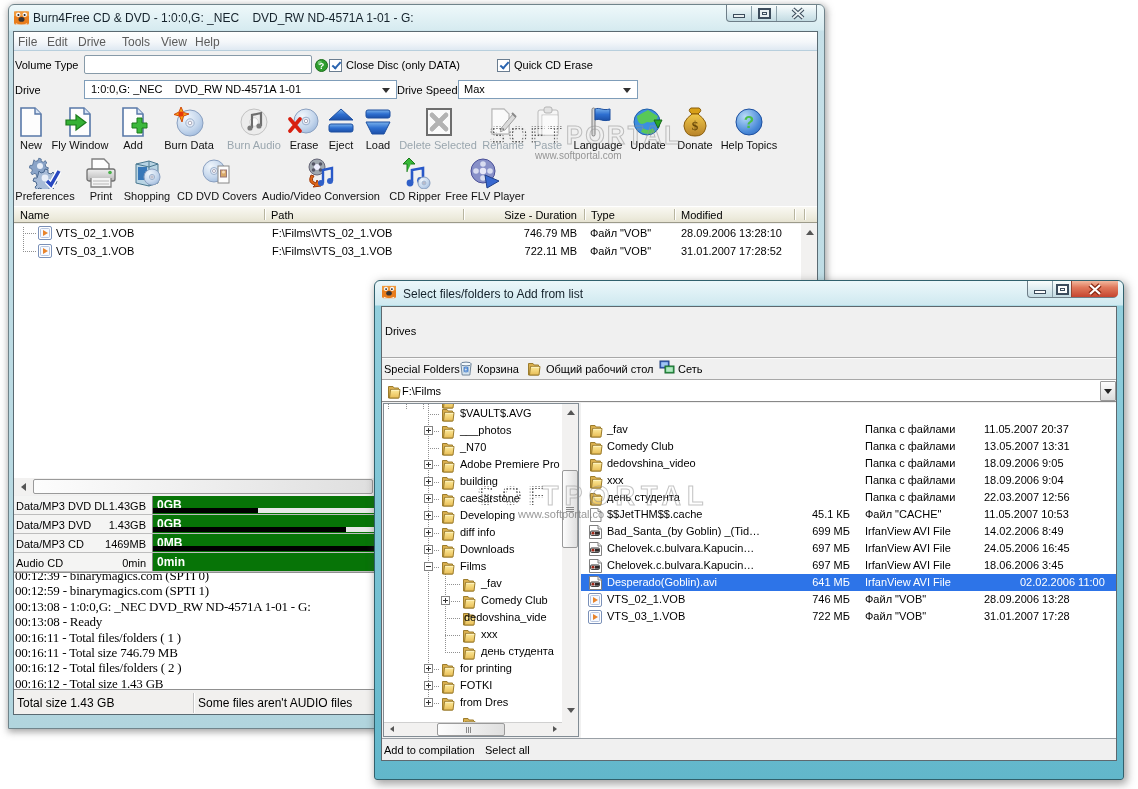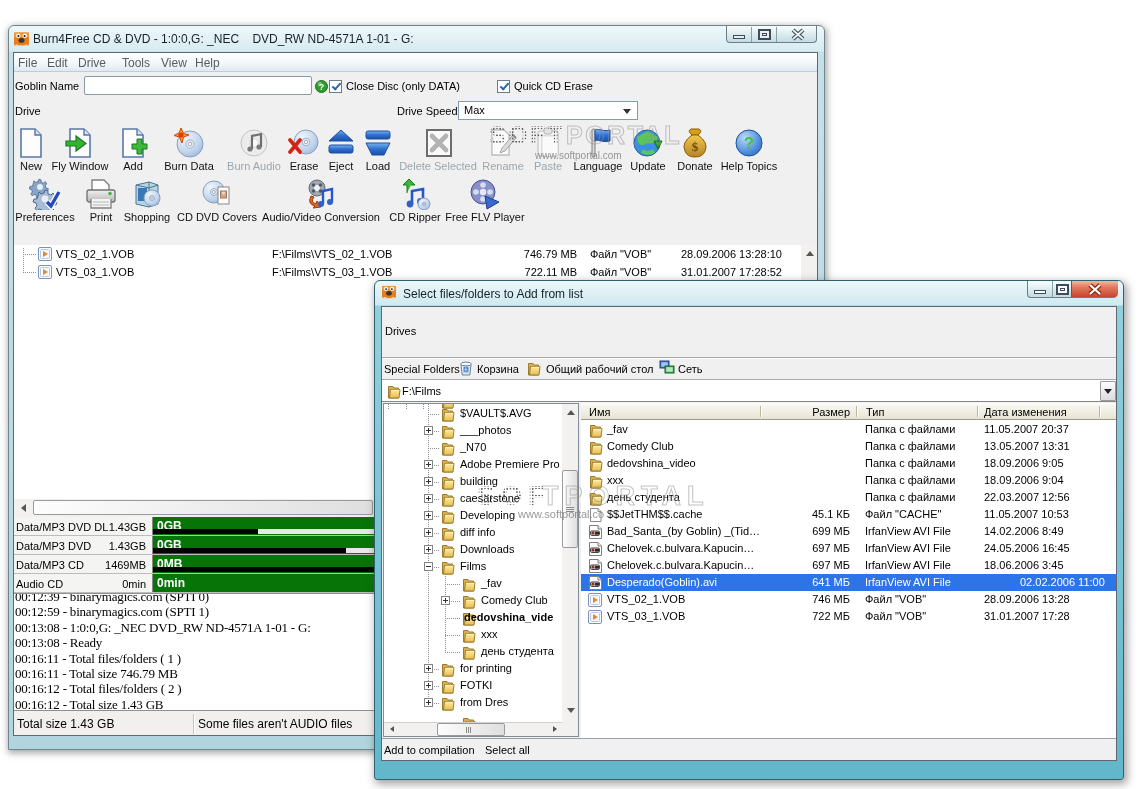--- a/index.html
+++ b/index.html
@@ -1,18 +1,18 @@
 <!DOCTYPE html>
 <html><head><meta charset="utf-8">
 <style>
 html,body{margin:0;padding:0;width:1138px;height:789px;background:#fff;overflow:hidden;
   font-family:"Liberation Sans",sans-serif;font-size:11px;color:#000;}
 *{box-sizing:border-box;}
 .ab{position:absolute;}
-#main{position:absolute;left:8px;top:25px;width:817px;height:725px;
+#main{position:absolute;left:8px;top:4px;width:817px;height:725px;
   border:1px solid #70848b;border-radius:6px 6px 0 0;
   background:linear-gradient(180deg,#eef8fa 0,#d6ebf0 25px,#c6e0e8 26px,#b1d5de 100%);
   box-shadow:1px 2px 7px 1px rgba(90,90,90,.55);}
 #mtitle{position:absolute;left:24px;top:6px;font-size:12px;color:#15222b;white-space:pre;}
 .btngrp{position:absolute;top:0;height:17px;border:1px solid #6e7e88;border-top:none;
   background:linear-gradient(180deg,#fafdfd 0,#d8e9ee 60%,#c3dbe2 100%);border-radius:0 0 4px 4px;}
 #mclient{position:absolute;left:4px;top:26px;width:805px;height:684px;border:1px solid #5a6a72;background:#f0f0f0;overflow:hidden;}
 #menubar{position:absolute;left:0;top:0;width:803px;height:19px;
   background:linear-gradient(180deg,#ffffff 0,#f4f7fa 55%,#dfe9f2 100%);border-bottom:1px solid #b8cfdd;color:#5b5b5b;font-size:12px;}
 #menubar span{position:absolute;top:3px;}
@@ -116,32 +116,36 @@
 </div>
 <div id="mclient">
 <div id="menubar">
         <span style="left:4px">File</span>
         <span style="left:33px">Edit</span>
         <span style="left:64px">Drive</span>
         <span style="left:108px">Tools</span>
         <span style="left:147px">View</span>
         <span style="left:181px">Help</span>
       </div>
-<div class="lbl" style="left:1px;top:27px;">Goblin Name</div>
+<div class="lbl" style="left:1px;top:27px;">Volume Type</div>
 <div class="inp" style="left:70px;top:23px;width:228px;height:19px;border-radius:2px;"></div>
 <svg class="ab" style="left:301px;top:27px" width="13" height="13" viewBox="0 0 13 13">
 <circle cx="6.5" cy="6.5" r="6" fill="#2f9e2f" stroke="#1c6e1c"></circle>
 <circle cx="4.8" cy="4" r="2.2" fill="#7fd07f" opacity="0.8"></circle>
 <text x="6.5" y="10" font-size="9" font-weight="bold" fill="#fff" text-anchor="middle" font-family="Liberation Sans">?</text>
       </svg>
 <div class="cb" style="left:315px;top:27px;"></div>
 <div class="lbl" style="left:332px;top:27px;">Close Disc (only DATA)</div>
 <div class="cb" style="left:483px;top:27px;"></div>
 <div class="lbl" style="left:500px;top:27px;">Quick CD Erase</div>
 <div class="lbl" style="left:1px;top:52px;">Drive</div>
+<div class="combo" style="left:70px;top:48px;width:313px;height:19px;">
+        <span class="ab" style="left:6px;top:2px;white-space:pre">1:0:0,G: _NEC    DVD_RW ND-4571A 1-01</span>
+        <i class="carr" style="right:6px;top:7px;"></i>
+      </div>
 <div class="lbl" style="left:383px;top:52px;">Drive Speed</div>
 <div class="combo" style="left:444px;top:48px;width:180px;height:19px;">
         <span class="ab" style="left:5px;top:2px;">Max</span>
         <i class="carr" style="right:6px;top:7px;"></i>
       </div>
 <div class="ticon" style="left:17px;top:74px;"><svg width="32" height="32" viewBox="0 0 32 32">
           <path d="M6 2 H20 L26 8 V30 H6 Z" fill="#fdfdfd" stroke="#5878a8" stroke-width="1.6"></path>
           <path d="M20 2 L20 8 L26 8" fill="#d8e4f4" stroke="#5878a8" stroke-width="1.4"></path>
         </svg></div>
 <div class="tlab" style="left:17px;top:107px;">New</div>
@@ -293,20 +297,33 @@
 <div class="ticon" style="left:471px;top:125px;"><svg width="32" height="32" viewBox="0 0 32 32">
           <circle cx="14" cy="14" r="12" fill="#8890c8" stroke="#4a5098"></circle>
           <circle cx="14" cy="14" r="3.2" fill="#e8e8f8"></circle>
           <circle cx="14" cy="7" r="2.8" fill="#d8dcf0"></circle>
           <circle cx="14" cy="21" r="2.8" fill="#d8dcf0"></circle>
           <circle cx="7" cy="14" r="2.8" fill="#d8dcf0"></circle>
           <circle cx="21" cy="14" r="2.8" fill="#d8dcf0"></circle>
           <path d="M16 18 L30 24 L18 31 Z" fill="#3868d0" stroke="#20408a"></path>
         </svg></div>
 <div class="tlab" style="left:471px;top:158px;">Free FLV Player</div>
+<div class="hdr" style="left:0;top:174px;width:803px;height:17px;">
+<span class="ab" style="left:6px;top:2px;">Name</span>
+<span class="ab" style="left:257px;top:2px;">Path</span>
+<span class="ab" style="left:577px;top:2px;">Type</span>
+<span class="ab" style="left:667px;top:2px;">Modified</span>
+<span class="ab" style="left:459px;width:104px;text-align:right;top:2px;">Size - Duration</span>
+<i class="hsep" style="left:250px"></i>
+<i class="hsep" style="left:449px"></i>
+<i class="hsep" style="left:570px"></i>
+<i class="hsep" style="left:660px"></i>
+<i class="hsep" style="left:780px"></i>
+<i class="hsep" style="left:790px"></i>
+</div>
 <div class="ab" style="left:0;top:192px;width:787px;height:254px;background:#fff;"></div>
 <div class="doth" style="left:9px;top:201px;width:14px;"></div>
 <svg class="ab" style="left:24px;top:194px" width="14" height="14" viewBox="0 0 14 14">
 <rect x="0.5" y="0.5" width="13" height="13" rx="1.5" fill="#fff" stroke="#7a90b8"></rect>
 <rect x="2.5" y="2.5" width="9" height="9" rx="1" fill="#f6f9ff" stroke="#b8c6e0"></rect>
 <path d="M5 4 L10 7 L5 10 Z" fill="#e8842c"></path>
       </svg>
 <div class="row" style="left:42px;top:195px;">VTS_02_1.VOB</div>
 <div class="row" style="left:258px;top:195px;">F:\Films\VTS_02_1.VOB</div>
 <div class="row" style="left:459px;width:104px;text-align:right;top:195px;">746.79 MB</div>
@@ -538,21 +555,21 @@
 <path d="M4.5 5.5 L14 5.5 L13 14 L3.5 14 Z" fill="url(#fg)" stroke="#9c7c2c"></path>
 <path d="M5.3 6.3 L13.2 6.3" stroke="#fdf2c0" stroke-width="1.1"></path>
         </svg>
 <div class="ti" style="left:97px;top:190px;">Comedy Club</div>
 <div class="doth" style="left:61px;top:214px;width:16px;"></div>
 <svg class="ab" style="left:77px;top:207px" width="15" height="15" viewBox="0 0 15 15">
 <path d="M2.5 2.5 L7 2.5 L8.2 4 L12.5 4 L12.5 14 L2.5 14 Z" fill="#d8ae4e" stroke="#9c7c2c"></path>
 <path d="M4.5 5.5 L14 5.5 L13 14 L3.5 14 Z" fill="url(#fg)" stroke="#9c7c2c"></path>
 <path d="M5.3 6.3 L13.2 6.3" stroke="#fdf2c0" stroke-width="1.1"></path>
         </svg>
-<div class="ti" style="left:80px;top:207px;font-weight:bold;">dedovshina_vide</div>
+<div class="ti" style="left:80px;top:207px;">dedovshina_vide</div>
 <div class="doth" style="left:61px;top:231px;width:16px;"></div>
 <svg class="ab" style="left:77px;top:224px" width="15" height="15" viewBox="0 0 15 15">
 <path d="M2.5 2.5 L7 2.5 L8.2 4 L12.5 4 L12.5 14 L2.5 14 Z" fill="#d8ae4e" stroke="#9c7c2c"></path>
 <path d="M4.5 5.5 L14 5.5 L13 14 L3.5 14 Z" fill="url(#fg)" stroke="#9c7c2c"></path>
 <path d="M5.3 6.3 L13.2 6.3" stroke="#fdf2c0" stroke-width="1.1"></path>
         </svg>
 <div class="ti" style="left:97px;top:224px;">xxx</div>
 <div class="doth" style="left:61px;top:248px;width:16px;"></div>
 <svg class="ab" style="left:77px;top:241px" width="15" height="15" viewBox="0 0 15 15">
 <path d="M2.5 2.5 L7 2.5 L8.2 4 L12.5 4 L12.5 14 L2.5 14 Z" fill="#d8ae4e" stroke="#9c7c2c"></path>
@@ -603,30 +620,20 @@
 <div class="ab" style="left:182px;top:103px;width:8px;height:1px;background:#888;box-shadow:0 2px 0 #888,0 4px 0 #888;"></div>
 <div class="sb" style="left:0px;top:318px;width:178px;height:14px;border-top:1px solid #d0d0d0;"></div>
 <div class="fbtn" style="left:1px;top:319px;width:15px;height:13px;"></div>
 <i class="tri" style="left:6px;top:322px;border-top:3.5px solid transparent;border-bottom:3.5px solid transparent;border-right:4px solid #555;"></i>
 <div class="fbtn" style="left:163px;top:319px;width:15px;height:13px;"></div>
 <i class="tri" style="left:169px;top:322px;border-top:3.5px solid transparent;border-bottom:3.5px solid transparent;border-left:4px solid #555;"></i>
 <div class="thumb" style="left:53px;top:319px;width:68px;height:13px;"></div>
 <div class="ab" style="left:82px;top:323px;width:1px;height:6px;background:#888;box-shadow:2px 0 0 #888,4px 0 0 #888;"></div>
 </div>
 <div class="ab" style="left:199px;top:96px;width:535px;height:335px;background:#fff;overflow:hidden;">
-<div class="hdr" style="left:0;top:0;width:535px;height:17px;">
-<span class="ab" style="left:8px;top:2px;">Имя</span>
-<span class="ab" style="left:285px;top:2px;">Тип</span>
-<span class="ab" style="left:403px;top:2px;">Дата изменения</span>
-<span class="ab" style="left:185px;width:84px;text-align:right;top:2px;">Размер</span>
-<i class="hsep" style="left:179px"></i>
-<i class="hsep" style="left:275px"></i>
-<i class="hsep" style="left:396px"></i>
-<i class="hsep" style="left:518px"></i>
-</div>
 <svg class="ab" style="left:7px;top:20px" width="15" height="15" viewBox="0 0 15 15">
 <path d="M2.5 2.5 L7 2.5 L8.2 4 L12.5 4 L12.5 14 L2.5 14 Z" fill="#d8ae4e" stroke="#9c7c2c"></path>
 <path d="M4.5 5.5 L14 5.5 L13 14 L3.5 14 Z" fill="url(#fg)" stroke="#9c7c2c"></path>
 <path d="M5.3 6.3 L13.2 6.3" stroke="#fdf2c0" stroke-width="1.1"></path>
         </svg>
 <div class="row" style="left:26px;top:20px;">_fav</div>
 <div class="row" style="left:284px;top:20px;">Папка с файлами</div>
 <div class="row" style="left:403px;top:20px;">11.05.2007 20:37</div>
 <svg class="ab" style="left:7px;top:37px" width="15" height="15" viewBox="0 0 15 15">
 <path d="M2.5 2.5 L7 2.5 L8.2 4 L12.5 4 L12.5 14 L2.5 14 Z" fill="#d8ae4e" stroke="#9c7c2c"></path>

